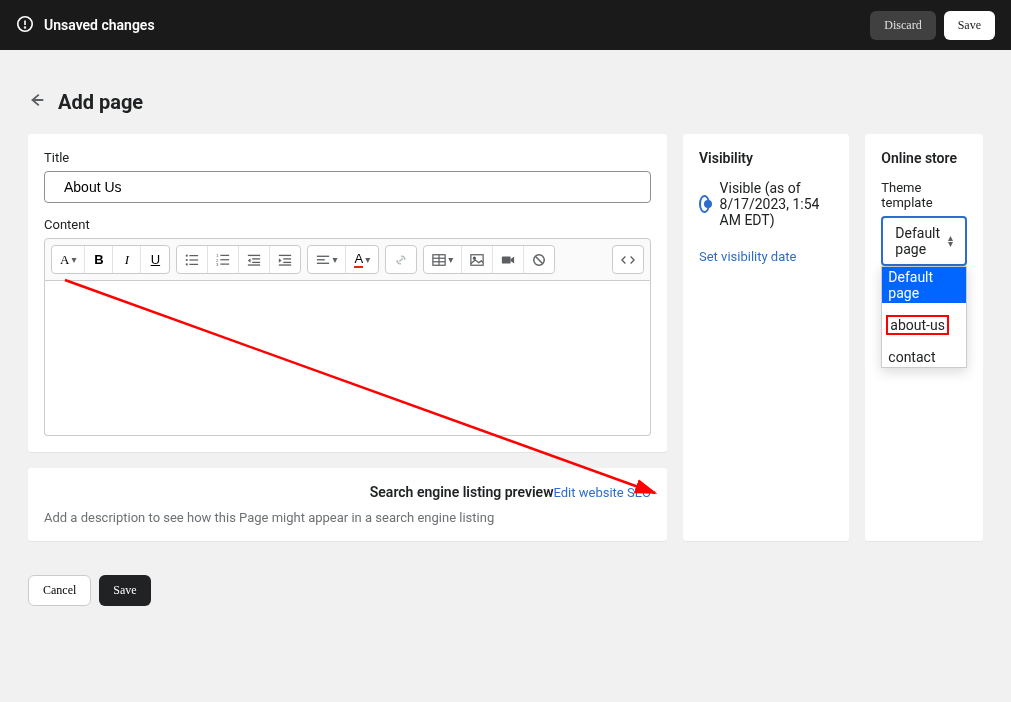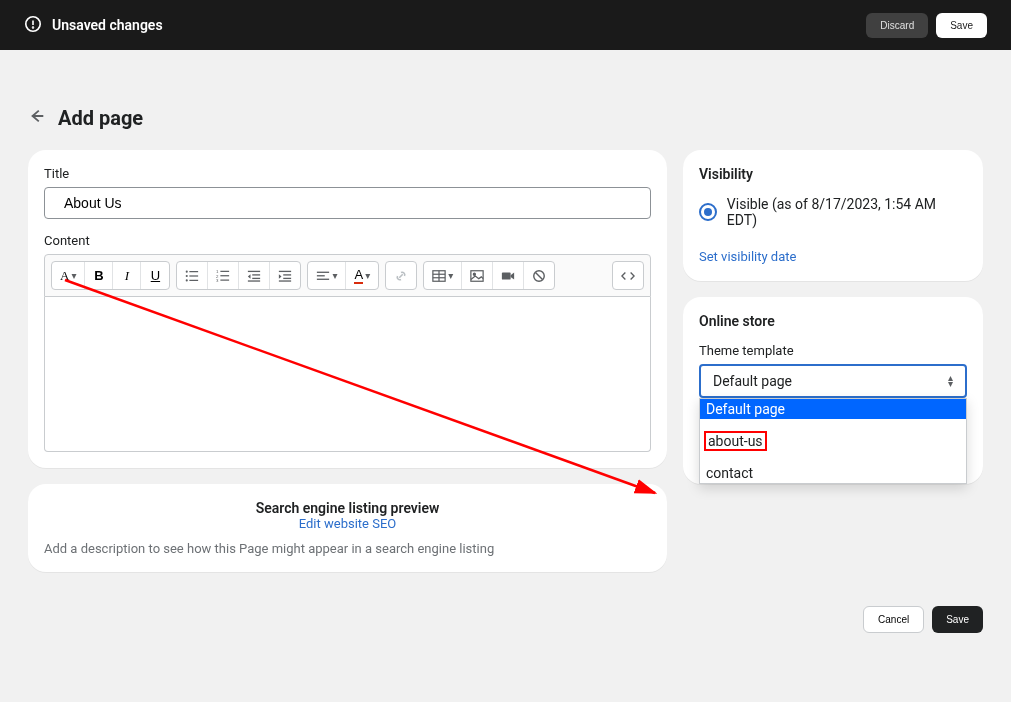--- a/index.html
+++ b/index.html
@@ -1,65 +1,65 @@
 <!DOCTYPE html>
 <html><head>
 <meta charset="utf-8">
 <style>
 * { box-sizing: border-box; margin: 0; padding: 0; }
 body { font-family: -apple-system, BlinkMacSystemFont, "Segoe UI", Roboto, sans-serif; background: #f1f1f1; color: #202223; width: 1011px; height: 702px; overflow: hidden; position: relative; }
 
-.topbar { background: #1a1a1a; height: 50px; display: flex; align-items: center; justify-content: space-between; padding: 0 24px; }
+.topbar { background: #1a1a1a; height: 50px; display: flex; align-items: center; justify-content: space-between; padding: 0 16px; }
 .topbar-left { display: flex; align-items: center; gap: 10px; color: #fff; font-weight: 600; font-size: 14px; }
 .topbar-right { display: flex; gap: 8px; }
-.btn { padding: 7px 14px; border-radius: 6px; font-size: 10px; font-weight: 500; border: none; cursor: pointer; }
+.btn { padding: 7px 14px; border-radius: 6px; font-size: 12px; font-weight: 500; border: none; cursor: pointer; font-family: Liberation Serif, serif; }
 .btn-discard { background: #404040; color: #e0e0e0; }
 .btn-save-top { background: #fff; color: #1a1a1a; }
 
-.page-header { padding: 40px 28px 20px; display: flex; align-items: center; gap: 12px; margin-top: 16px; }
+.page-header { padding: 40px 28px 20px; display: flex; align-items: center; gap: 12px; }
 .page-header h1 { font-size: 20px; font-weight: 700; }
 
 .content-area { display: flex; gap: 16px; padding: 0 28px; }
 .main-col { flex: 1; display: flex; flex-direction: column; gap: 16px; }
-.side-col { width: 300px; display: flex; flex-direction: column; gap: 16px; }
-
-.card { background: #fff; border-radius: 18px; padding: 16px; box-shadow: 0 1px 0 rgba(0,0,0,0.05); }
+.side-col { width: 300px; display: flex; flex-direction: row; gap: 16px; }
+
+.card { background: #fff; border-radius: 3px; padding: 16px; box-shadow: 0 1px 0 rgba(0,0,0,0.05); }
 
 .field-label { font-size: 13px; margin-bottom: 6px; color: #202223; }
 .text-input { width: 100%; padding: 7px 19px; border: 1px solid #8c9196; border-radius: 4px; font-size: 14px; }
 
 .toolbar { background: #fafafa; border: 1px solid #c9cccf; border-radius: 4px 4px 0 0; padding: 6px; display: flex; gap: 6px; flex-wrap: wrap; margin-top: 4px; }
 .tb-group { display: flex; border: 1px solid #c9cccf; border-radius: 4px; background: #fff; }
 .tb-btn { padding: 5px 8px; border: none; background: transparent; cursor: pointer; font-size: 13px; display: flex; align-items: center; gap: 2px; border-right: 1px solid #e1e3e5; min-width: 28px; justify-content: center; }
 .tb-btn:last-child { border-right: none; }
 .editor-body { border: 1px solid #c9cccf; border-top: none; border-radius: 0 0 4px 4px; min-height: 155px; background: #fff; }
 
 .seo-card { display: flex; flex-direction: column; gap: 10px; }
-.seo-head { display: flex; justify-content: center; align-items: center; flex-direction: column; }
+.seo-head { display: flex; justify-content: flex-end; align-items: center; }
 .seo-head h3 { font-size: 14px; font-weight: 600; }
 .link { color: #2c6ecb; font-size: 13px; cursor: pointer; }
 .seo-desc { font-size: 13px; color: #6d7175; }
 
 .side-title { font-size: 14px; font-weight: 600; margin-bottom: 14px; }
 .radio-row { display: flex; align-items: center; gap: 10px; margin-bottom: 10px; }
 .radio { width: 18px; height: 18px; border-radius: 50%; border: 2px solid #8c9196; position: relative; cursor: pointer; }
 .radio.checked { border-color: #2c6ecb; }
 .radio.checked::after { content: ''; position: absolute; width: 8px; height: 8px; background: #2c6ecb; border-radius: 50%; top: 3px; left: 3px; }
 .radio-label { font-size: 14px; }
 
 .select-box { position: relative; }
 .select-display { width: 100%; padding: 7px 12px; border: 2px solid #2c6ecb; border-radius: 4px; font-size: 14px; background: #fff; display: flex; justify-content: space-between; align-items: center; cursor: pointer; }
 .dropdown { position: absolute; top: 100%; left: 0; right: 0; background: #fff; border: 1px solid #c9cccf; box-shadow: 0 4px 12px rgba(0,0,0,0.15); z-index: 10; margin-top: 0px; }
 .dropdown-item { padding: 2px 6px; font-size: 14px; cursor: pointer; }
 .dropdown-item.selected { background: #0066ff; color: #fff; }
 .dropdown-item.highlighted { border: 2px solid red; display: inline-block; margin: 12px 4px; padding: 0px 2px; }
 
 .customize-row { display: flex; align-items: center; gap: 8px; margin-top: 50px; }
 
-.footer-actions { display: flex; justify-content: flex-end; gap: 8px; padding: 34px 28px 0; }
+.footer-actions { display: flex; gap: 8px; padding: 34px 28px 0; }
 .btn-cancel { background: #fff; border: 1px solid #c9cccf; }
 .btn-save-dark { background: #202223; color: #fff; }
 
 .arrow-svg { position: absolute; top: 275px; left: 60px; pointer-events: none; z-index: 5; }
 
 .caret { font-size: 10px; color: #5c5f62; }
 .updown { font-size: 10px; color: #5c5f62; line-height: 6px; }
 
 .tb-icon { width: 14px; height: 14px; }
 </style>

